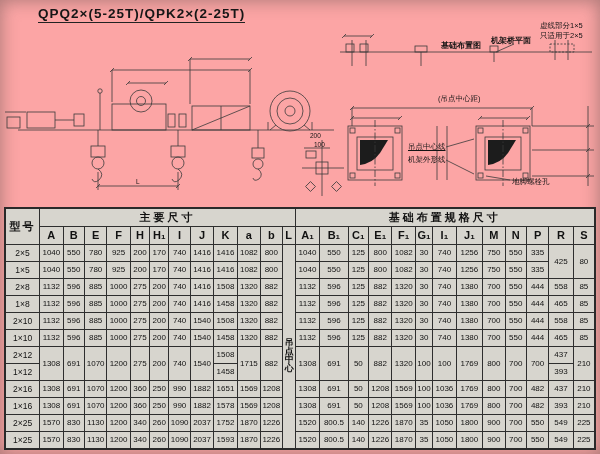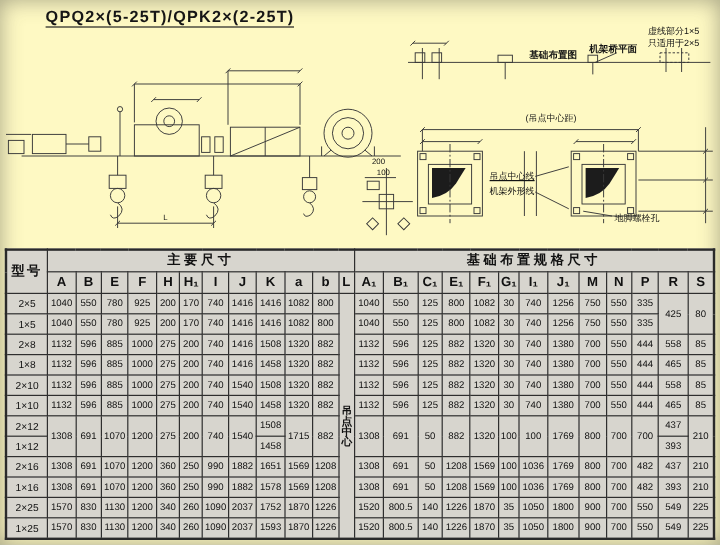--- a/index.html
+++ b/index.html
@@ -1,18 +1,18 @@
 <!DOCTYPE html>
 <html><head>
 <meta charset="utf-8">
 <style>
   html,body{margin:0;padding:0;}
   .page{
     position:relative; width:600px; height:454px;
-    background:#fef9c3; overflow:hidden;
+    background:#fca5a5; overflow:hidden;
     font-family:"Liberation Sans","DejaVu Sans",sans-serif;
     color:#161616;
     box-shadow:inset 0 0 18px rgba(60,60,55,.45);
   }
   .title1{position:absolute;left:38px;top:6px;font-size:13.5px;font-weight:bold;
     letter-spacing:1px;border-bottom:1.2px solid #222;padding-bottom:1px;}
   .title2{position:absolute;left:66px;top:25px;font-size:13.5px;font-weight:bold;
     letter-spacing:2px;border-bottom:1.2px solid #222;padding-bottom:1px;}
   .note{position:absolute;left:92px;top:177px;font-size:11px;font-weight:bold;letter-spacing:1px;}
   .lbl{position:absolute;white-space:nowrap;color:#141414;}

